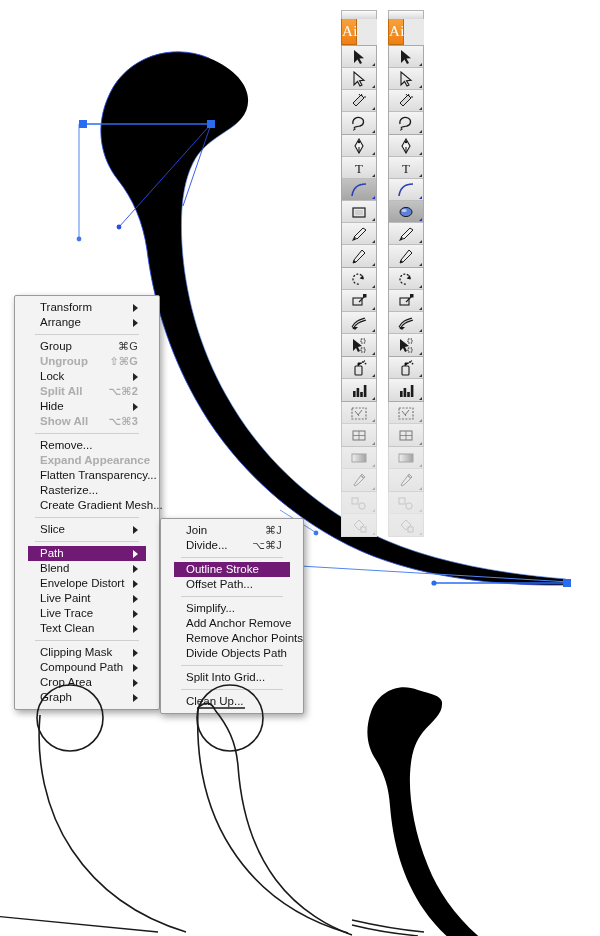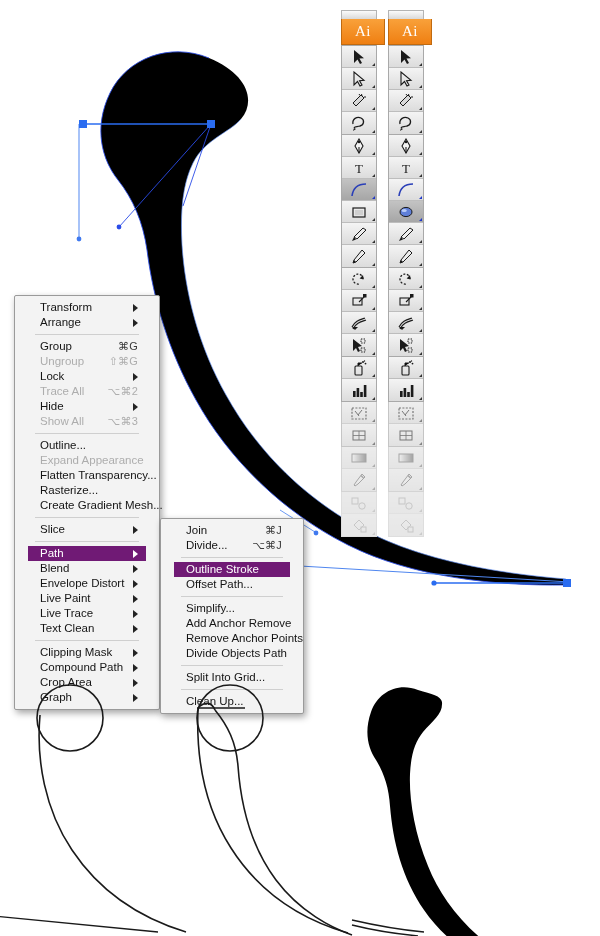--- a/index.html
+++ b/index.html
@@ -21,21 +21,21 @@
     position:absolute;width:36px;
     background:#e9e9e9;
   }
   .tb-grip{
     height:9px;width:36px;
     background:linear-gradient(#fbfbfb,#d9d9d9);
     border:1px solid #b4b4b4;border-bottom:none;
     box-sizing:border-box;
   }
   .tb-logo{
-    height:26px;width:44px;box-sizing:border-box;
+    height:26px;width:16px;box-sizing:border-box;
     background:linear-gradient(#f9a13a,#ef7f12);
     border:1px solid #c06a10;border-top:none;
     color:#fff;font-size:15px;line-height:25px;text-align:center;
     font-family:"Liberation Serif","DejaVu Serif",serif;
     letter-spacing:.5px;
   }
   .tb-body{width:36px;box-sizing:border-box;}
   .tb-group{border:1px solid #a9a9a9;border-top:none;background:#e4e4e4;}
   .tb-group:first-child{border-top:1px solid #a9a9a9;}
   .tb-cell{
@@ -67,21 +67,21 @@
   .mi{
     position:relative;height:15px;line-height:15px;
     padding:0 8px 0 12px;white-space:nowrap;
     display:flex;align-items:center;
   }
   .mi .lbl{flex:1;}
   .mi .key{
     color:#3a3a3a;font-size:11px;letter-spacing:.2px;
     font-family:"Liberation Sans","DejaVu Sans",sans-serif;
   }
-  .mi.dis,.mi.dis .key{color:#adadad;}
+  .mi.dis,.mi.dis .key{color:#adadad;font-weight:bold;}
   .mi.hl{background:#701a75;color:#fff;}
   .mi .arw{
     width:0;height:0;margin-left:8px;
     border-top:4px solid transparent;border-bottom:4px solid transparent;
     border-left:5px solid #232323;
   }
   .mi.hl .arw{border-left-color:#fff;}
   .sep{height:1px;margin:4px 7px;background:#cfcfcf;}
 </style>
 </head>
@@ -782,34 +782,34 @@
       </div>
       <div class="mi dis">
         <span class="lbl">Ungroup</span>
         <span class="key">⇧⌘G</span>
       </div>
       <div class="mi">
         <span class="lbl">Lock</span>
         <span class="arw"></span>
       </div>
       <div class="mi dis">
-        <span class="lbl">Trace All</span>
+        <span class="lbl">Split All</span>
         <span class="key">⌥⌘2</span>
       </div>
       <div class="mi">
         <span class="lbl">Hide</span>
         <span class="arw"></span>
       </div>
       <div class="mi dis">
         <span class="lbl">Show All</span>
         <span class="key">⌥⌘3</span>
       </div>
       <div class="sep"></div>
       <div class="mi">
-        <span class="lbl">Outline...</span>
+        <span class="lbl">Remove...</span>
       </div>
       <div class="mi dis">
         <span class="lbl">Expand Appearance</span>
       </div>
       <div class="mi">
         <span class="lbl">Flatten Transparency...</span>
       </div>
       <div class="mi">
         <span class="lbl">Rasterize...</span>
       </div>

